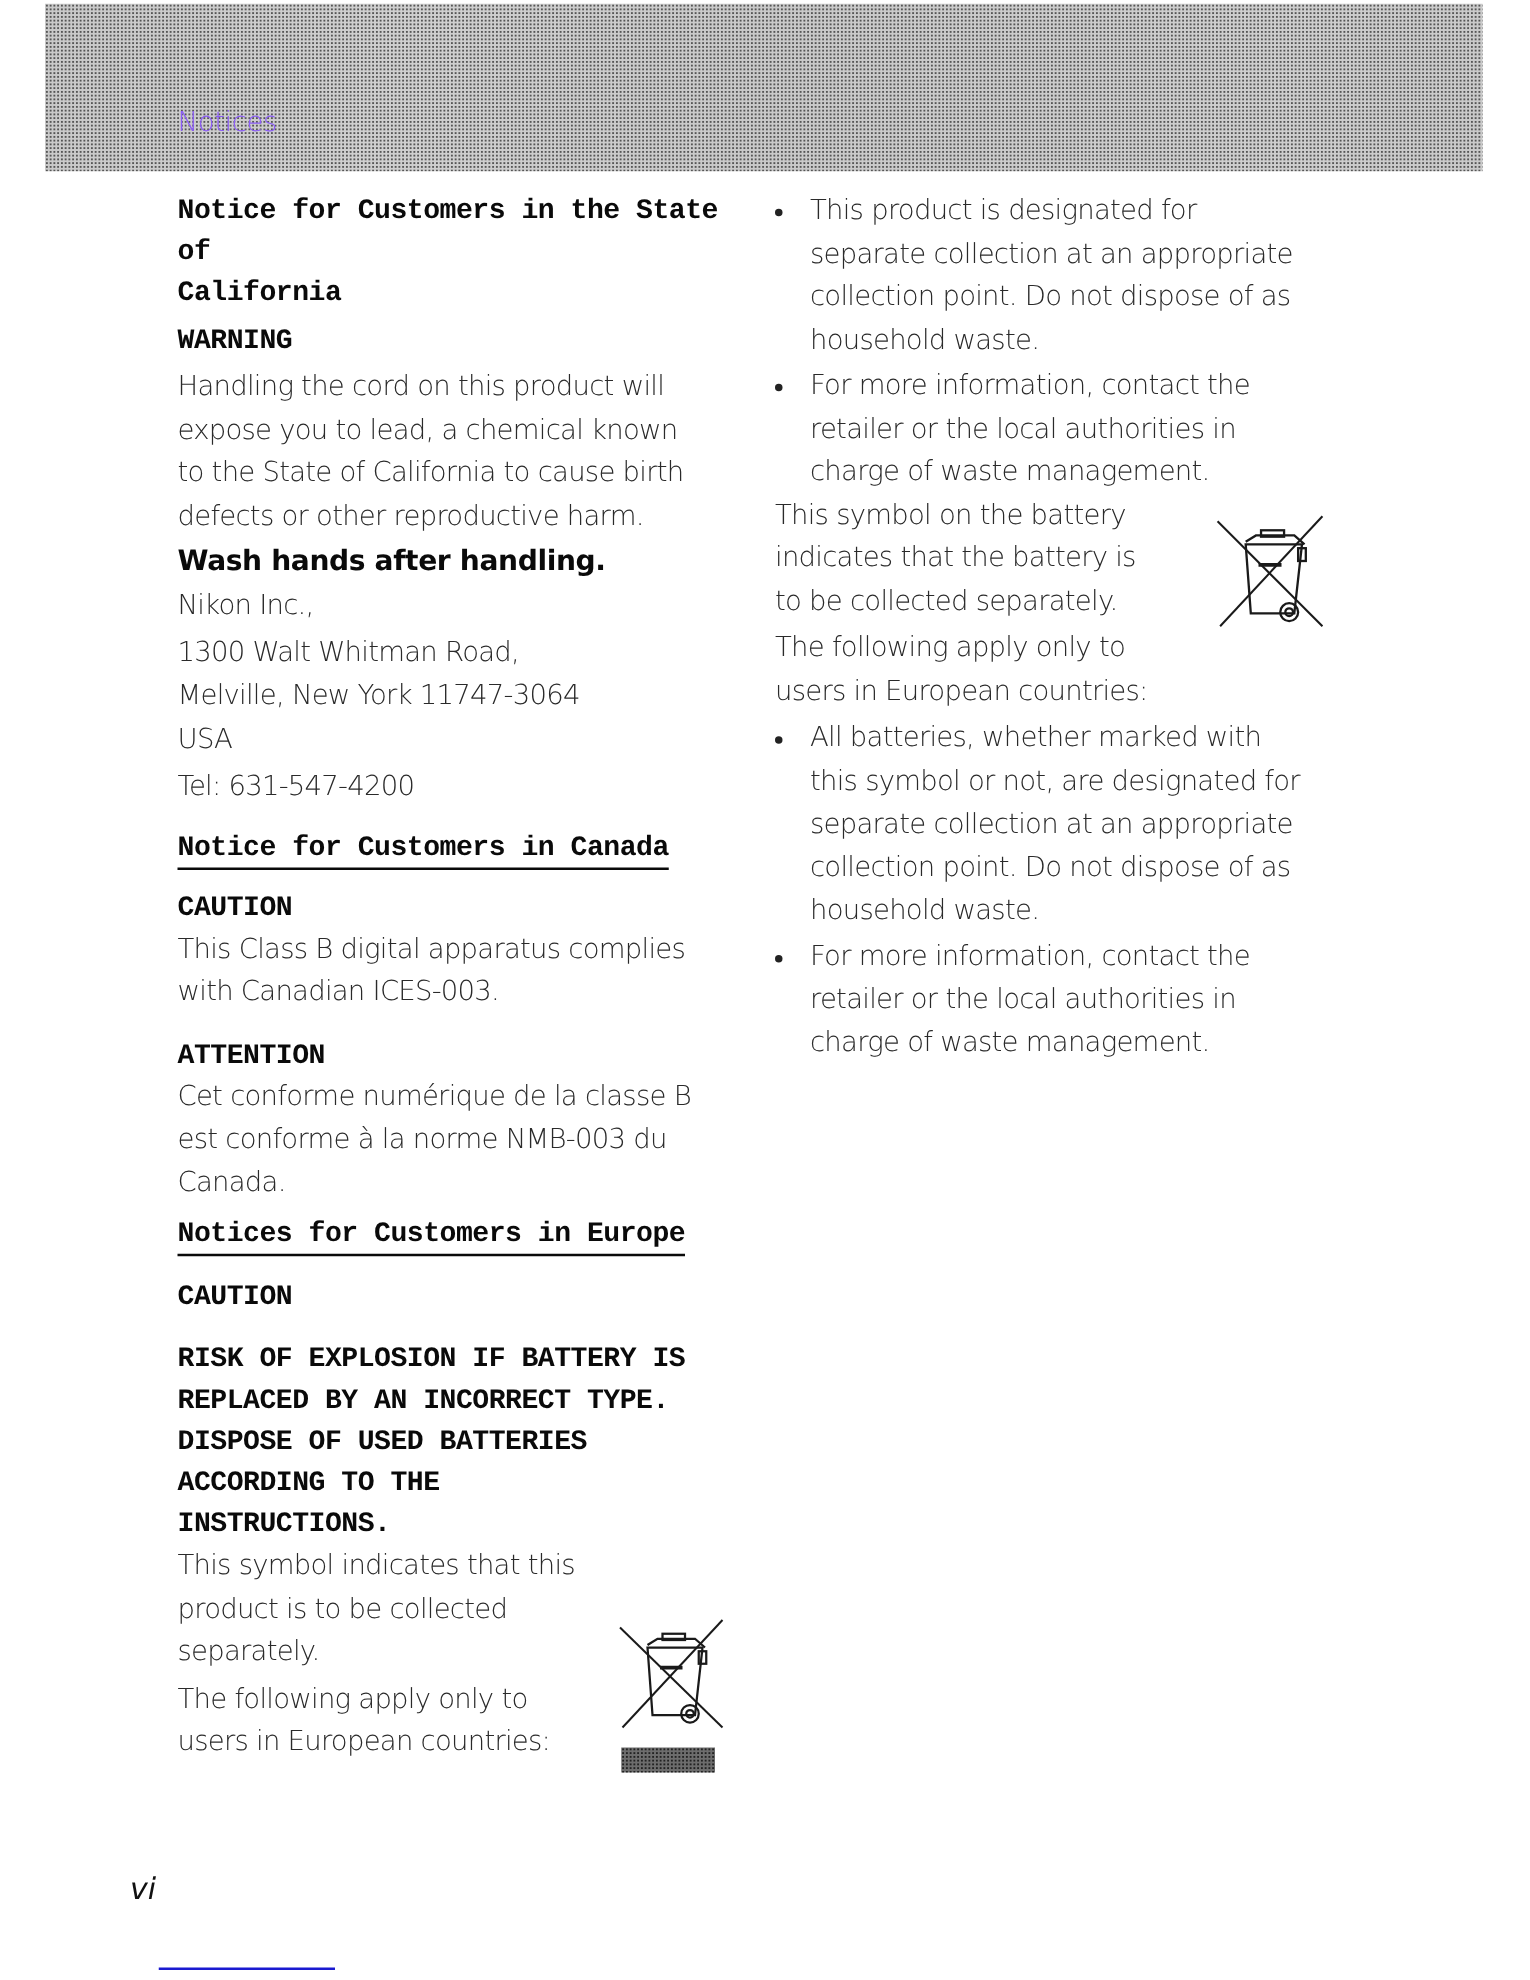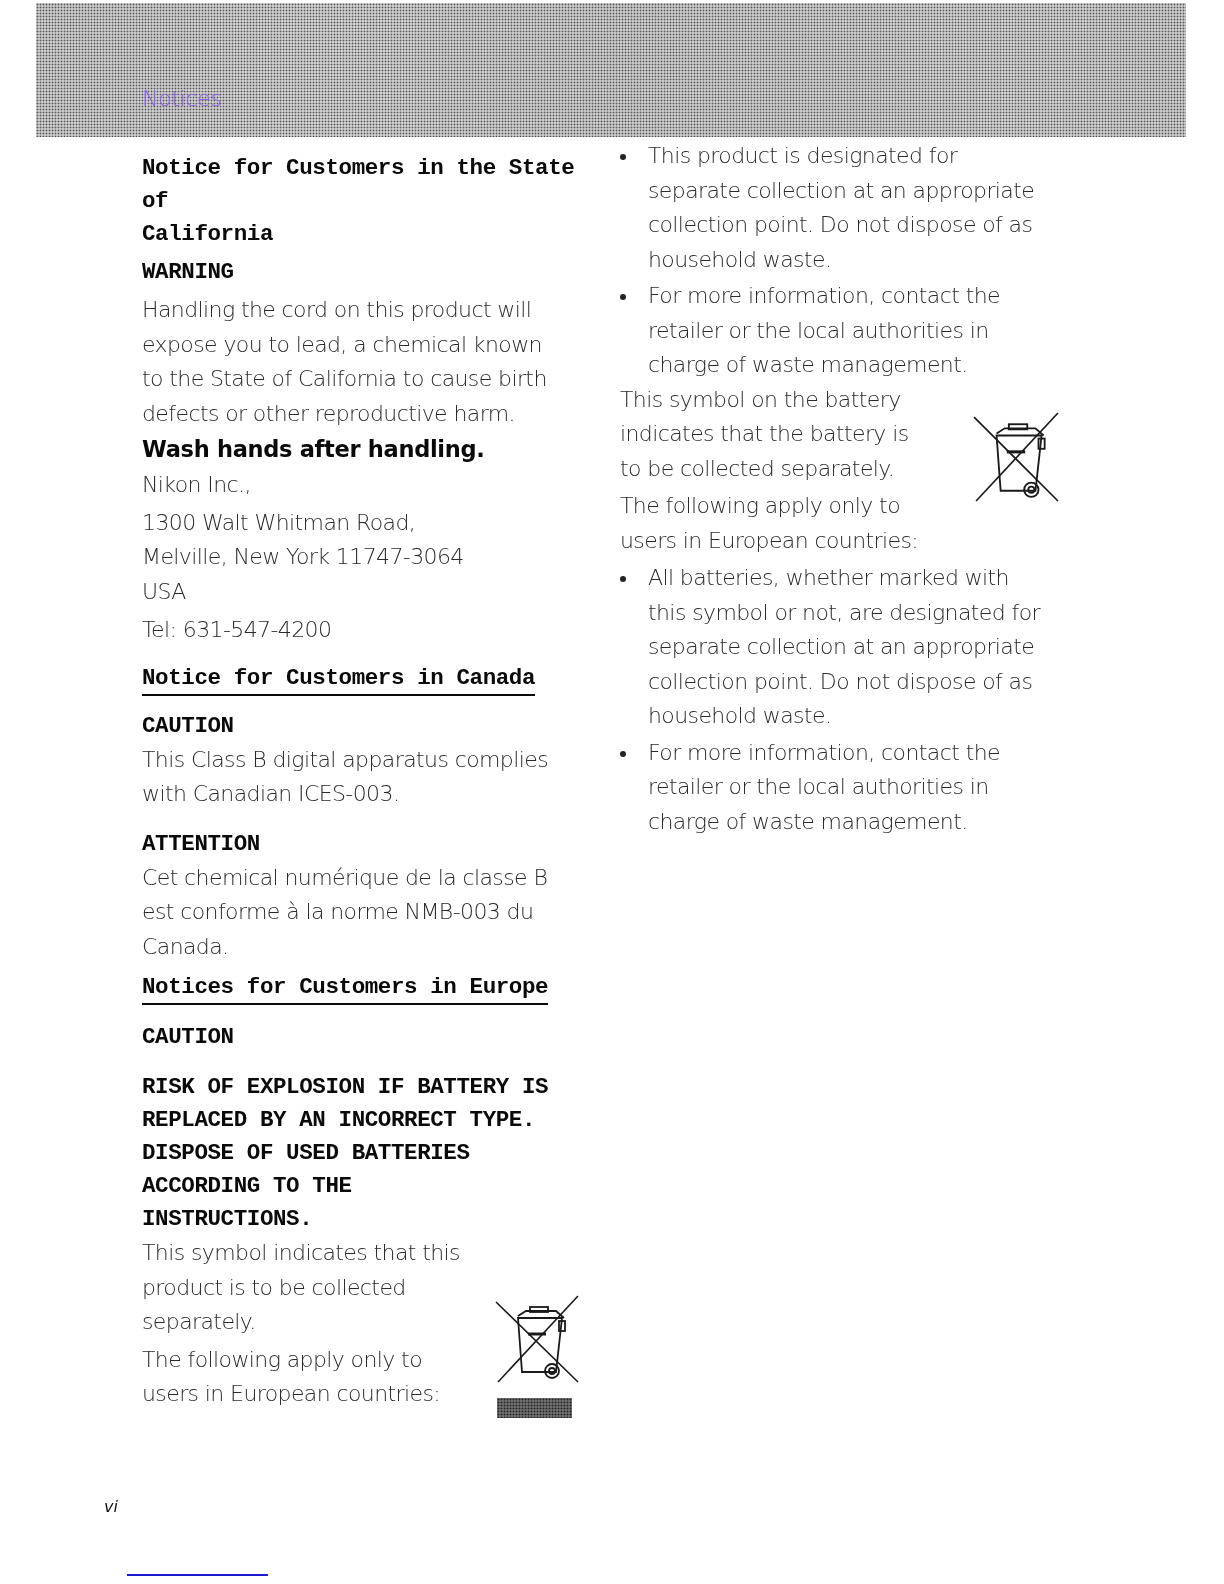--- a/index.html
+++ b/index.html
@@ -10,42 +10,42 @@
     background-color: #c9c9c9;
     background-image:
       radial-gradient(circle, #555 0.8px, transparent 1.1px),
       linear-gradient(100deg, rgba(255,255,255,0.0) 0%, rgba(255,255,255,0.12) 25%, rgba(255,255,255,0.0) 50%, rgba(255,255,255,0.10) 85%, rgba(255,255,255,0.0) 100%);
     background-size: 3px 3px, 100% 100%; }
   .header-title { position: absolute; left: 142px; top: 86px; font-family: "DejaVu Sans", sans-serif;
     font-size: 22px; font-weight: 300; color: #8b5cf6; letter-spacing: -0.3px; }
 
   .col { position: absolute; }
   .col-left { left: 142px; top: 152px; width: 455px; }
-  .col-right { left: 620px; top: 139px; width: 460px; }
+  .col-right { left: 620px; top: 152px; width: 460px; }
 
   .h-bold { font-family: Liberation Mono, monospace; font-weight: bold; font-size: 22.5px;
     line-height: 33px; color: #0a0a0a; letter-spacing: -0.4px; margin: 0; }
   .h-under { display: inline-block; border-bottom: 2.5px solid #0a0a0a; line-height: 32px; text-align: center; }
   .body-text { font-family: "DejaVu Sans", sans-serif; font-weight: 200; font-size: 22px;
     line-height: 34.5px; color: #2a2a2a; letter-spacing: -0.6px; margin: 0; }
   .italic-bold { font-family: "DejaVu Sans", sans-serif; font-weight: bold;
     font-size: 22.5px; line-height: 33px; color: #0a0a0a; margin: 0; letter-spacing: -0.3px; }
 
   .bullet-list { list-style: none; margin: 0; padding: 0; }
   .bullet-item { position: relative; padding-left: 28px; }
   .bullet-dot { position: absolute; left: 0; top: 15px; width: 6px; height: 6px;
     border-radius: 50%; background: #222; }
 
   .weee-icon { position: absolute; }
   .battery-bar { position: absolute; background-color: #6d6d6d;
     background-image: radial-gradient(circle, #222 0.8px, transparent 1.1px);
     background-size: 3px 3px; }
 
   .page-number { position: absolute; left: 104px; top: 1497px; font-family: "DejaVu Sans", sans-serif;
-    font-style: italic; font-size: 16px; color: #111; }
+    font-style: italic; font-size: 24px; color: #111; }
   .blue-line { position: absolute; left: 127px; top: 1574px; width: 141px; height: 2px; background: #1a1ad0; }
 </style>
 </head>
 <body>
 
 <div class="header-bar"></div>
 <div class="header-title">Notices</div>
 
 <div class="col col-left">
 
@@ -66,21 +66,21 @@
       <p class="body-text" style="margin-top:4px">Tel: 631-547-4200</p>
     </div>
   </div>
 
   <div style="margin-top:14px">
     <p class="h-bold"><span class="h-under">Notice for Customers in Canada</span></p>
     <p class="h-bold" style="margin-top:14px">CAUTION</p>
     <p class="body-text">This Class B digital apparatus complies</p>
     <p class="body-text">with Canadian ICES-003.</p>
     <p class="h-bold" style="margin-top:16px">ATTENTION</p>
-    <p class="body-text">Cet chemical numérique de la classe B</p>
+    <p class="body-text">Cet conforme numérique de la classe B</p>
     <p class="body-text">est conforme à la norme NMB-003 du</p>
     <p class="body-text">Canada.</p>
   </div>
 
   <div style="margin-top:7px">
     <p class="h-bold"><span class="h-under">Notices for Customers in Europe</span></p>
     <p class="h-bold" style="margin-top:16px">CAUTION</p>
     <div style="margin-top:17px">
       <p class="h-bold">RISK OF EXPLOSION IF BATTERY IS</p>
       <p class="h-bold">REPLACED BY AN INCORRECT TYPE.</p>

